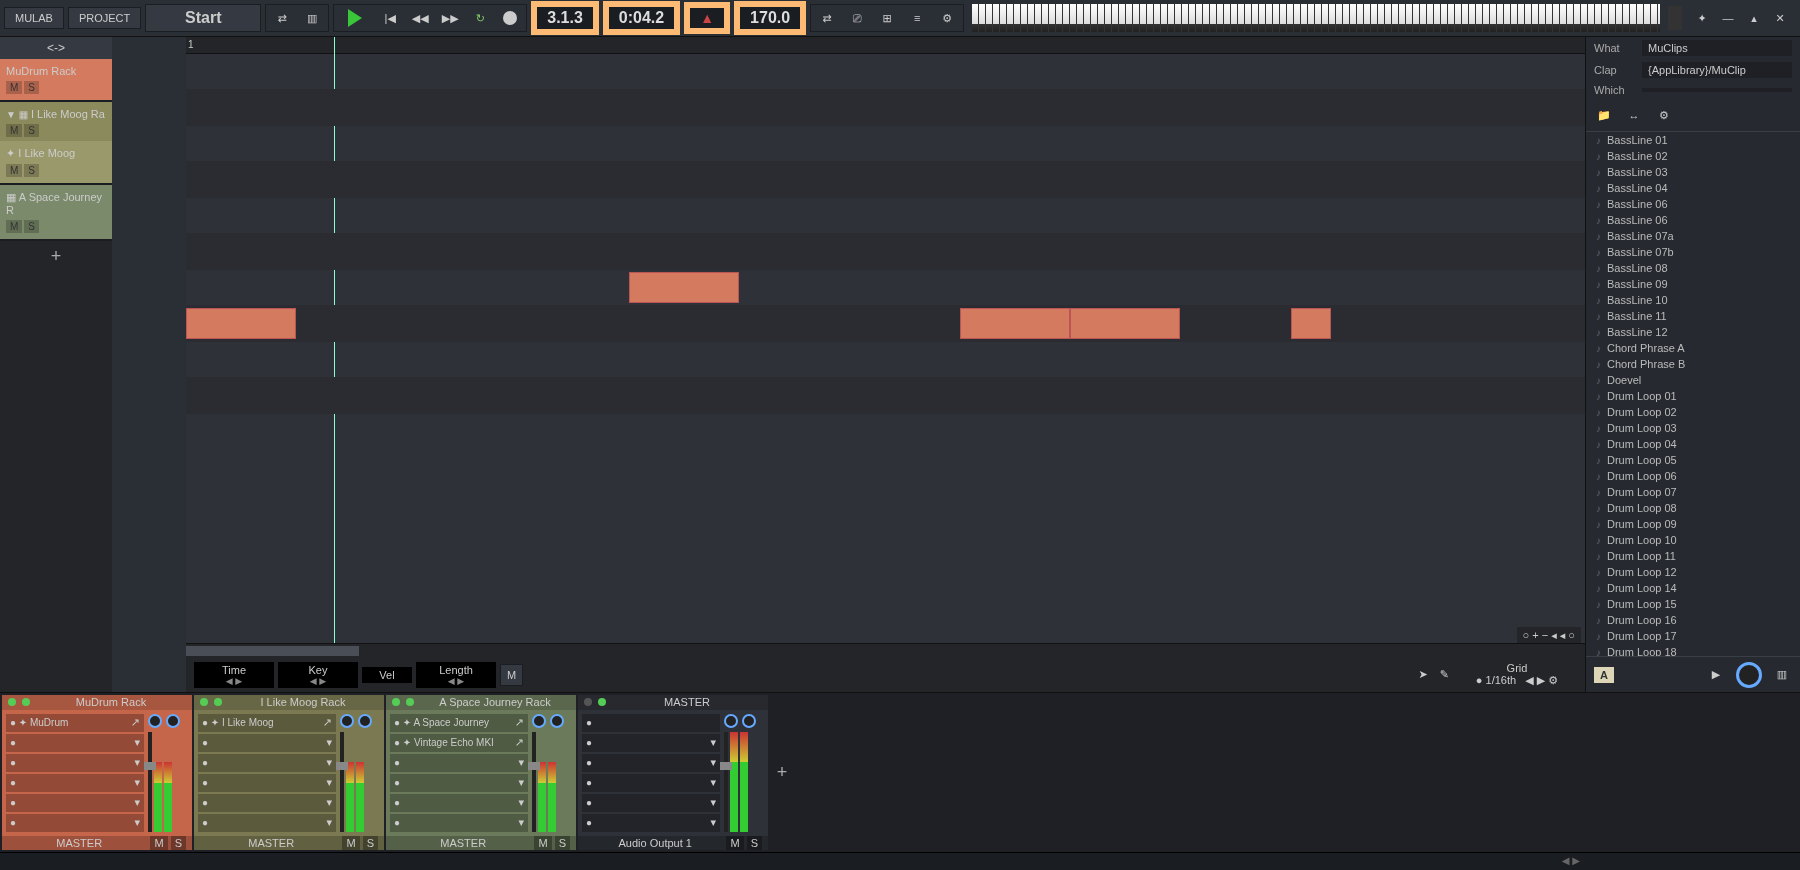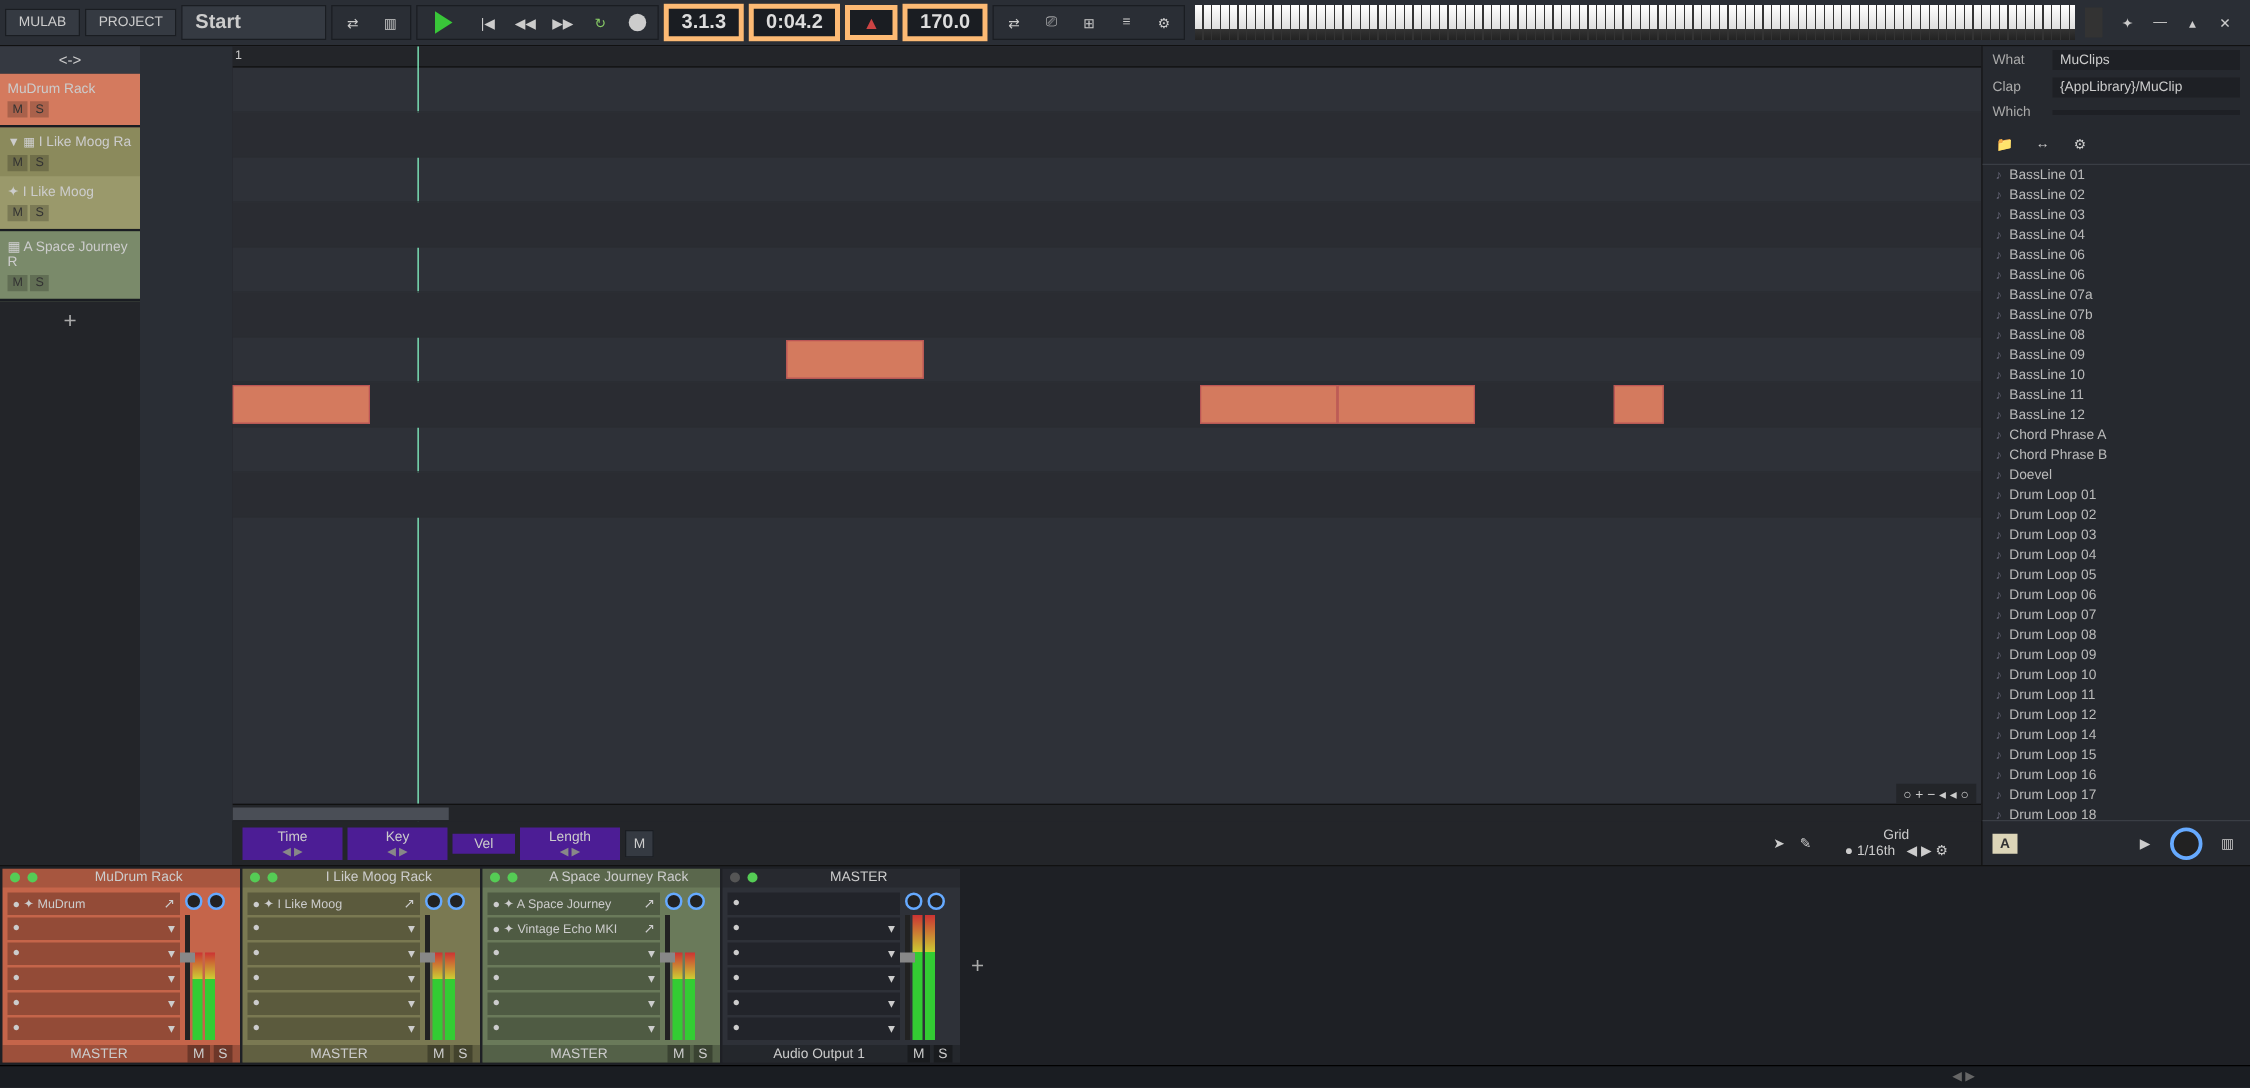--- a/index.html
+++ b/index.html
@@ -1,22 +1,22 @@
 <!DOCTYPE html>
 <html><head>
 <meta charset="utf-8">
 <style>
 * { margin:0; padding:0; box-sizing:border-box; font-family: Arial, sans-serif; font-size:11px; color:#ccc; }
 body { background:#1a1d22; width:1800px; height:870px; overflow:hidden; }
 .toolbar { height:37px; background:#2a2e35; display:flex; align-items:center; padding:4px; gap:4px; border-bottom:1px solid #111; }
 .btn { background:#353a42; padding:4px 10px; border:1px solid #1a1d22; cursor:pointer; font-size:11px; }
-.btn-wide { width:116px; font-size:16px; font-weight:bold; }
+.btn-wide { width:116px; font-size:16px; font-weight:bold;text-align:center; }
 .play-btn { width:0; height:0; border-left:14px solid #39c639; border-top:9px solid transparent; border-bottom:9px solid transparent; margin:0 8px; }
 .tbgroup { display:flex; align-items:center; background:#2a2e35; border:1px solid #1a1d22; height:28px; padding:0 6px; gap:10px; }
-.disp { background:#1a1d22; padding:2px 10px; font-size:16px; font-weight:bold; color:#ddd; border:4px solid #fdba74; }
+.disp { background:#1a1d22; padding:2px 10px; font-size:16px; font-weight:bold; color:#ddd; border:6px solid #fdba74; }
 .metronome { color:#c44; font-weight:bold; font-size:14px; }
 .icon { cursor:pointer; display:inline-flex; align-items:center; justify-content:center; width:20px; height:20px; }
 .piano { flex:1; height:28px; background:linear-gradient(to bottom,#fff 0%,#ddd 70%,#333 70%,#222 100%); margin:0 4px; position:relative; }
 .piano::after { content:""; position:absolute; inset:0; background:repeating-linear-gradient(to right,transparent 0,transparent 6px,#333 6px,#333 7px); }
 .winctl { display:flex; gap:6px; padding:0 6px; }
 
 .main { display:flex; height:calc(870px - 37px - 160px - 18px); }
 .tracklist { width:112px; background:#232529; }
 .track-hdr { height:22px; background:#353941; text-align:center; line-height:22px; font-size:12px; }
 .track { padding:6px; border-bottom:2px solid #1a1d22; }
@@ -40,21 +40,21 @@
 .gridrow { height:36px; position:relative; border-bottom:1px solid #2a2c32; }
 .gridrow.dark { background:#2a2c32; }
 .note { position:absolute; top:2px; bottom:2px; background:#d47a5e; border:1px solid #b55; }
 
 .velpanel { height:95px; background:#2a2e35; display:flex; border-top:1px solid #111; }
 .vellabel { width:186px; display:flex; align-items:center; justify-content:center; font-size:11px; background:#2a2e35; }
 .velgrid { flex:1; position:relative; background:#2e3138; }
 .velbar { position:absolute; bottom:0; width:8px; background:#d47a5e; }
 
 .editbar { height:35px; background:#232529; display:flex; align-items:center; padding:4px 8px; gap:4px; }
-.editfield { background:#4c1d95; padding:2px 10px; width:80px; text-align:center; font-size:10px; position:relative; }
+.editfield { background:#000000; padding:2px 10px; width:80px; text-align:center; font-size:10px; position:relative; }
 .editfield .arrows { font-size:9px; color:#888; }
 .spacer { flex:1; }
 .tool { padding:4px; cursor:pointer; }
 .gridinfo { width:120px; text-align:center; font-size:11px; }
 
 .mixer { height:160px; background:#1e2025; display:flex; gap:2px; padding:2px; border-top:1px solid #111; }
 .channel { width:190px; background:#2e3138; display:flex; flex-direction:column; }
 .channel.orange { background:#c5654a; }
 .channel.olive { background:#7a7952;justify-content:flex-end; }
 .channel.sage { background:#6a7a5a; }

